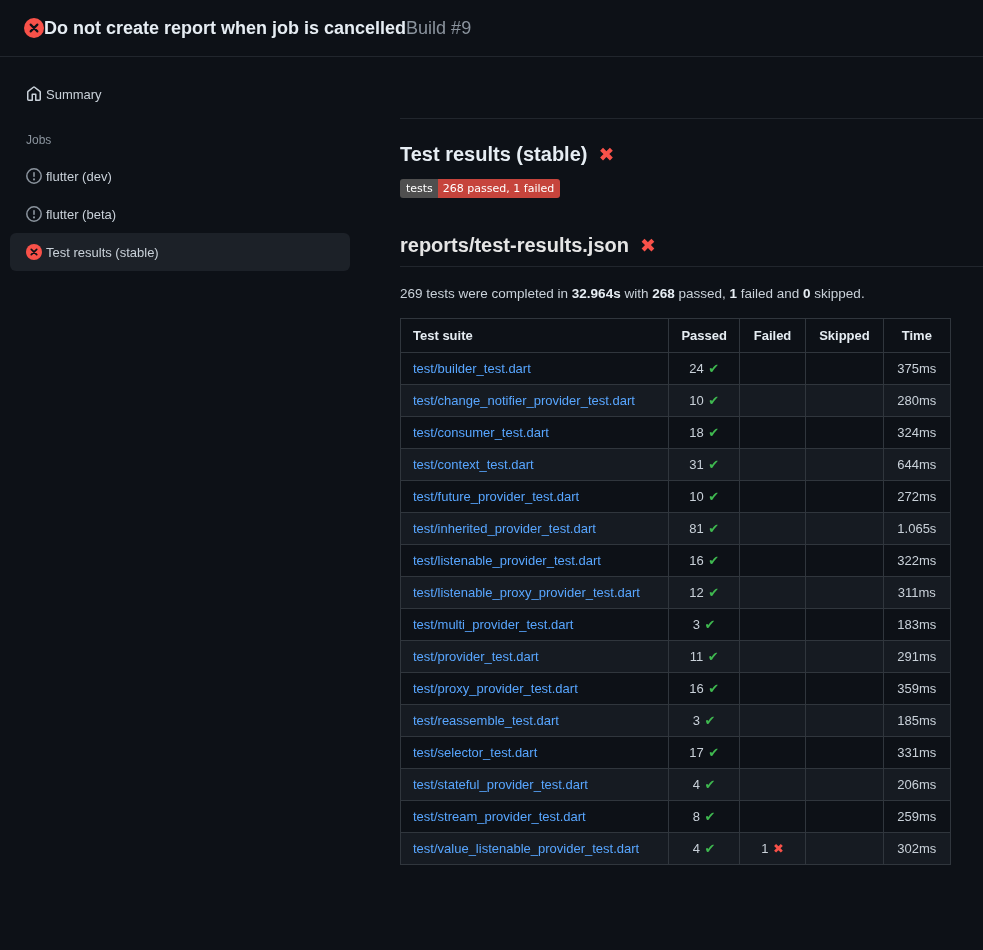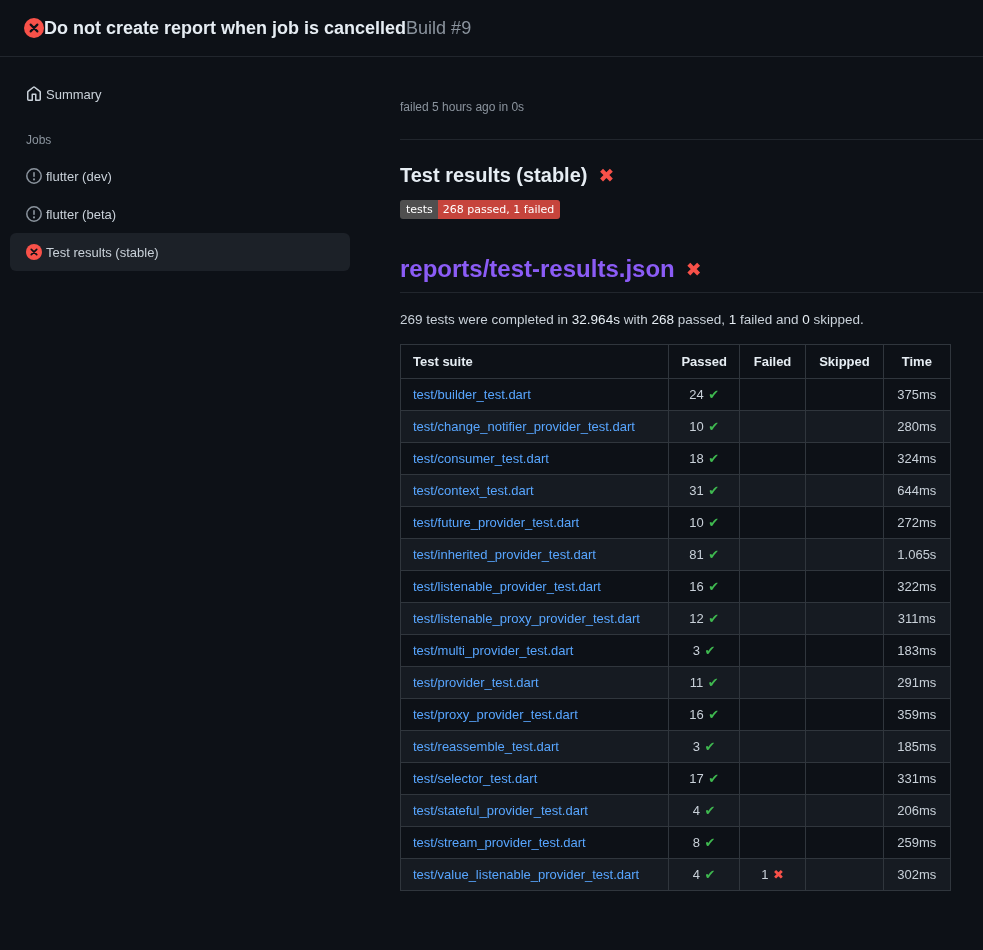--- a/index.html
+++ b/index.html
@@ -69,24 +69,24 @@
   }
   .badge-label { background: #4f4f4f; padding: 4px 5px 4px 6px; }
   .badge-value { background: #c6443c; padding: 4px 6px 4px 5px; }
 
   .report-title-row {
     margin-top: 36px;
     display: flex; align-items: center; gap: 11px;
     padding-bottom: 9px;
     border-bottom: 1px solid #21262d;
   }
-  .report-link { font-size: 24px; font-weight: 600; color: #8b5cf6; text-decoration: none; }
+  .report-link { font-size: 20px; font-weight: 600; color: #e5e5e5; text-decoration: none; }
 
   .summary-line { margin-top: 19px; font-size: 13.5px; color: #c9d1d9; }
-  .summary-line strong { color: #e6edf3; font-weight: 400; }
+  .summary-line strong { color: #e6edf3; font-weight: 700; }
 
   
   table.results {
     margin-top: 17px;
     border-collapse: collapse;
     width: 551px;
     font-size: 13px;
   }
   table.results th, table.results td {
     border: 1px solid #30363d;
@@ -159,21 +159,20 @@
               <circle cx="8" cy="8" r="8" fill="#f85149"></circle>
               <path d="M5.3 5.3l5.4 5.4M10.7 5.3l-5.4 5.4" stroke="#0d1117" stroke-width="1.7" stroke-linecap="round"></path>
             </svg>
           </span>
           <span>Test results (stable)</span>
         </div>
       </div>
   </div>
 
   <div class="main">
-    <div class="status-line">failed 5 hours ago in 0s</div>
     <div class="divider"></div>
 
     <div class="section-title-row">
       <span class="section-title">Test results (stable)</span>
       <span class="x-mark">✖</span>
     </div>
 
     <div>
       <span class="badge">
         <span class="badge-label">tests</span>

